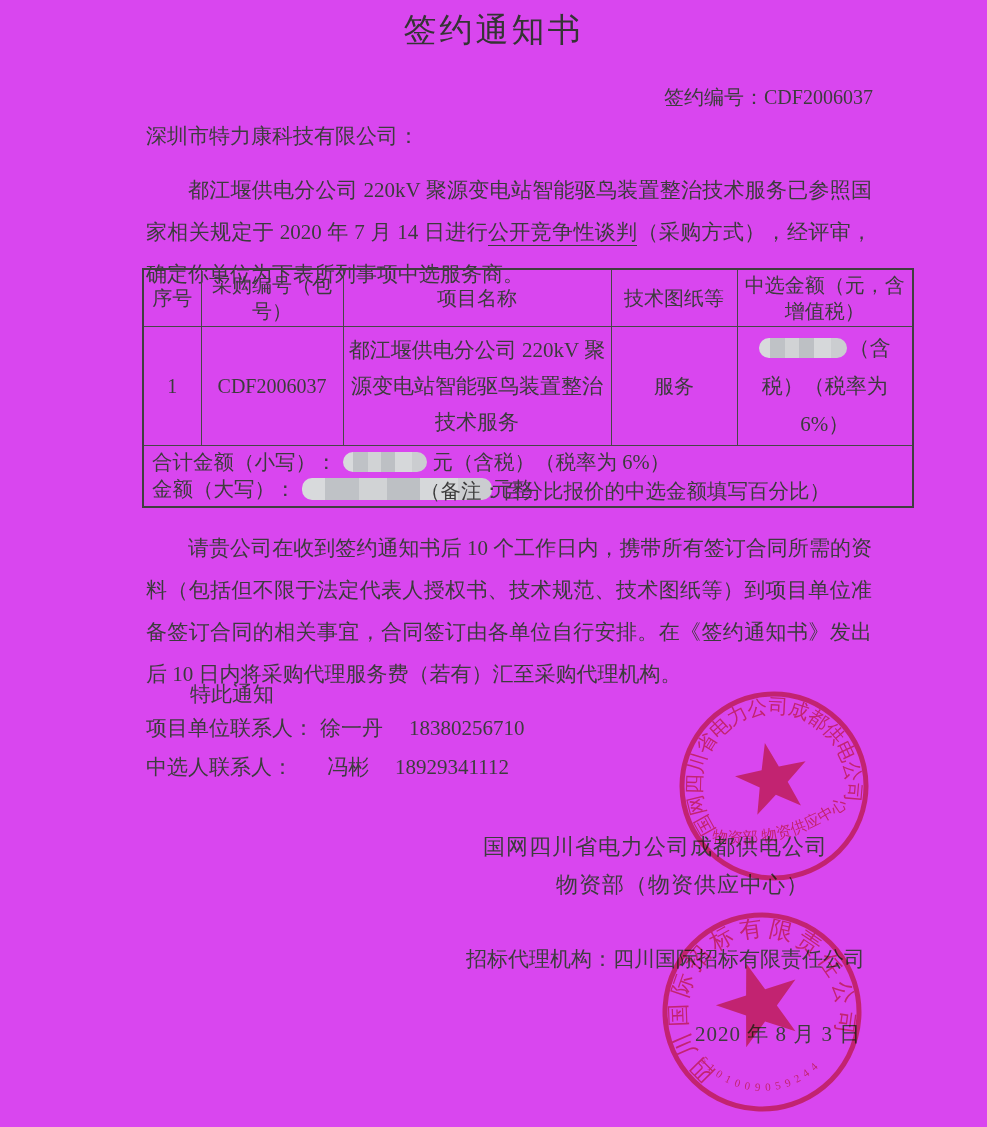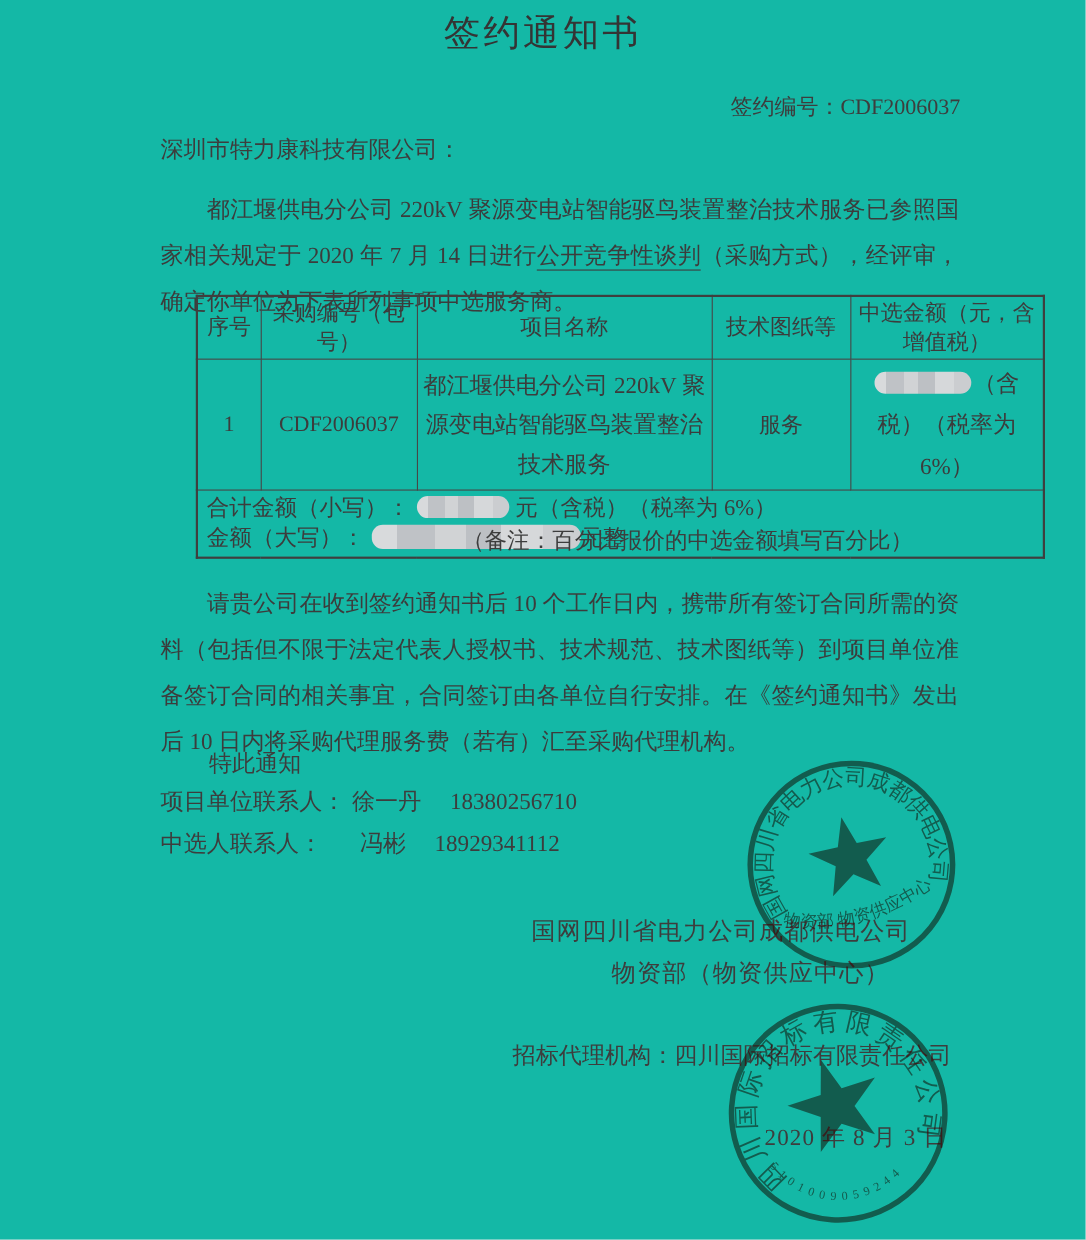--- a/index.html
+++ b/index.html
@@ -1,31 +1,31 @@
 <!DOCTYPE html>
 <html><head>
 <meta charset="utf-8">
 <style>
   html,body{margin:0;padding:0;background:#e9e9e9;}
   .page{
     position:relative;width:987px;height:1127px;margin:0 auto;
-    background:#14b8a6;overflow:hidden;
+    background:#d946ef;overflow:hidden;
     font-family:"Liberation Serif","DejaVu Serif",serif;
     color:#3d3d3d;
   }
   .abs{position:absolute;}
   .doc-title{left:0;right:0;top:8px;text-align:center;font-size:33px;letter-spacing:3px;color:#343434;}
   .sign-no{left:664px;top:84px;font-size:20px;}
   .addressee{left:146px;top:122px;font-size:21px;}
   .para{left:146px;width:726px;font-size:21px;line-height:42px;text-align:justify;text-indent:42px;color:#3c3c3c;}
   .para1{top:148px;}
   .para2{top:506px;}
   .ul{text-decoration:none;border-bottom:1.5px solid #3c3c3c;padding-bottom:1px;}
 
-  table.main{position:absolute;left:142px;top:268px;width:770px;border-collapse:collapse;table-layout:fixed;font-size:20px;margin-left:36px;}
+  table.main{position:absolute;left:142px;top:268px;width:770px;border-collapse:collapse;table-layout:fixed;font-size:20px;}
   table.main th,table.main td{border:1.6px solid #474747;text-align:center;vertical-align:middle;padding:2px 5px;font-weight:normal;color:#3c3c3c;}
   table.main{border:2px solid #3f3f3f;}
   tr.hdr{height:52px;}
   tr.hdr th{line-height:26px;}
   tr.datarow{height:100px;}
   td.project{line-height:36px;font-size:21px;}
   td.amount{line-height:38px;font-size:21px;}
   tr.totals td{text-align:left;padding:3px 8px;line-height:27px;font-size:20.5px;}
 
   .redact{display:inline-block;vertical-align:middle;border-radius:10px;position:relative;top:-2px;

